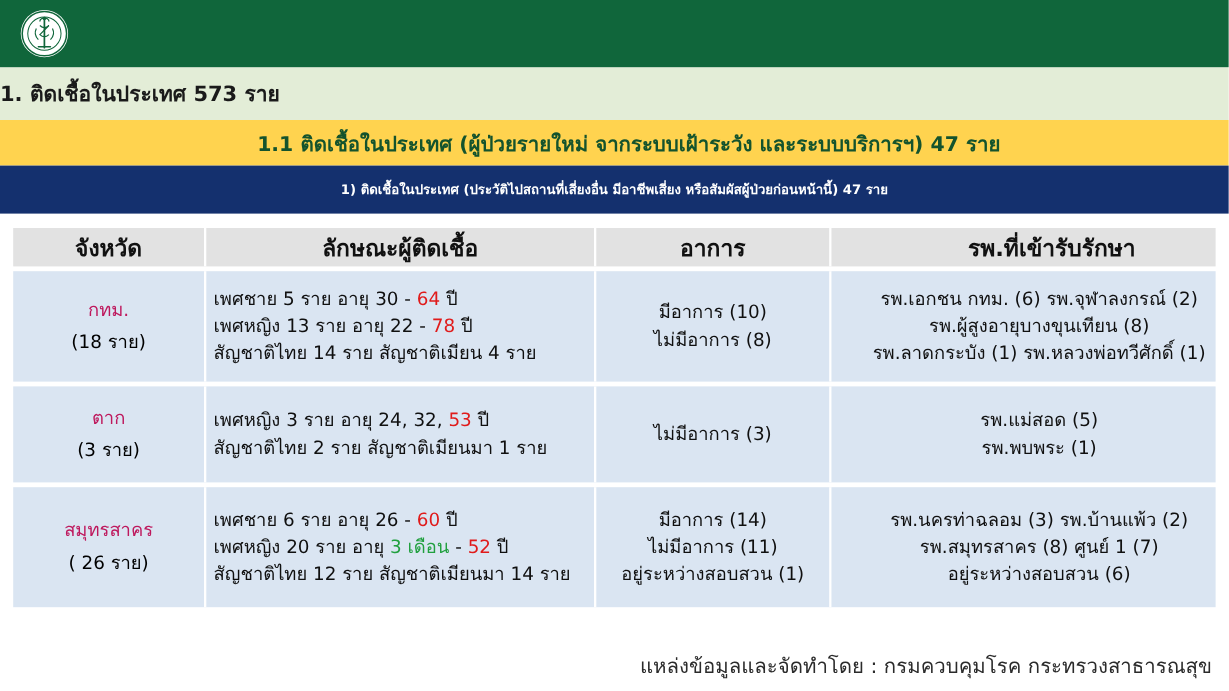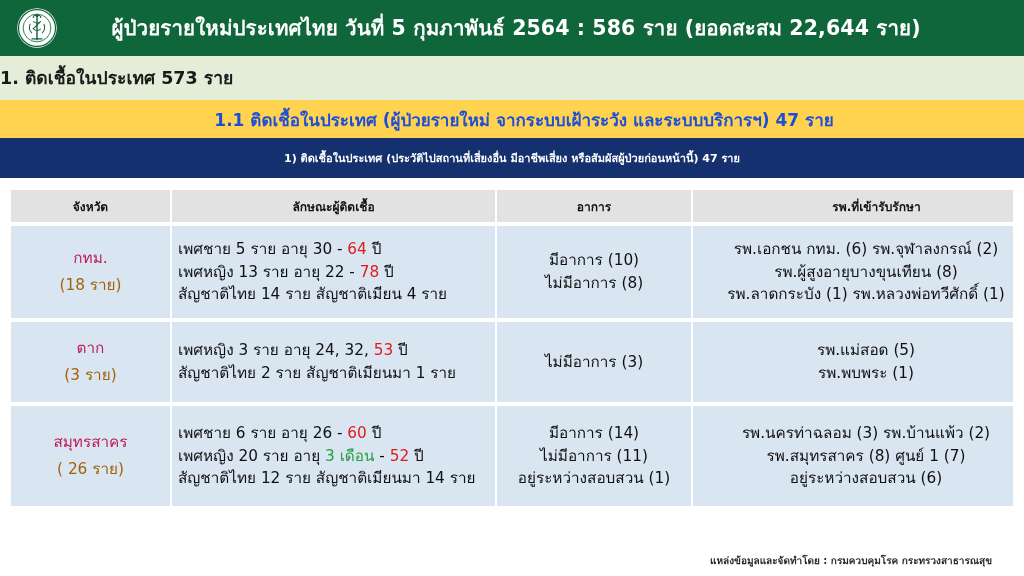--- a/index.html
+++ b/index.html
@@ -63,21 +63,21 @@
     height: 38px;
     background: #ffd34f;
     display: flex;
     align-items: center;
     justify-content: center;
     box-sizing: border-box;
   }
   .section-yellow .txt {
     font-size: 17px;
     font-weight: bold;
-    color: #1d4ed8;
+    color: #14532d;
     margin-left: 24px;
   }
 
   
   .section-navy {
     height: 40px;
     background: #14306e;
     display: flex;
     align-items: center;
     justify-content: center;
@@ -101,21 +101,21 @@
     table-layout: fixed;
   }
   table.data col.c1 { width: 161px; }
   table.data col.c2 { width: 325px; }
   table.data col.c3 { width: 196px; }
   table.data col.c4 { width: 320px; }
 
   table.data thead th {
     background: #e2e2e2;
     color: #111111;
-    font-size: 12px;
+    font-size: 19px;
     font-weight: bold;
     height: 32px;
     padding: 0;
     text-align: center;
     border-right: 2px solid #ffffff;
     vertical-align: middle;
   }
   table.data thead th:last-child { border-right: none; padding-left: 47px; }
 
   table.data tbody td {
@@ -132,21 +132,21 @@
   td.province {
     text-align: center;
   }
   td.province .pname {
     display: block;
     font-weight: normal;
     color: #be185d;
   }
   td.province .pcount {
     display: block;
-    color: #a16207;
+    color: #000000;
     margin-top: 4px;
   }
   td.profile {
     text-align: left;
     padding-left: 22px;
   }
   td.symptoms {
     text-align: center;
   }
   td.hospitals {
@@ -158,23 +158,23 @@
 
   
   tr.row-bkk td    { height: 78px; }
   tr.row-tak td    { height: 66px; }
   tr.row-skn td    { height: 86px; }
 
   
   .footer {
     position: absolute;
     bottom: 8px;
-    right: 32px;
-    font-size: 10px;
-    font-weight: bold;
+    right: 14px;
+    font-size: 17px;
+    font-weight: normal;
     color: #2b2b2b;
   }
 </style>
 </head>
 <body>
 
 <div class="header-band">
   <span class="moph-logo">
     <svg viewBox="0 0 100 100" width="42" height="42" aria-hidden="true">
       <circle cx="50" cy="50" r="47" fill="#ffffff"></circle>
@@ -182,21 +182,20 @@
       <circle cx="50" cy="50" r="33" fill="none" stroke="#10663b" stroke-width="2"></circle>
       <path d="M50 22 L50 78" stroke="#10663b" stroke-width="3.4" stroke-linecap="round"></path>
       <path d="M50 24 m-9 2 a9 7 0 1 1 18 0" fill="none" stroke="#10663b" stroke-width="2.6"></path>
       <path d="M41 34 q9 8 18 0 q-9 9 -18 18 q9 8 18 0" fill="none" stroke="#10663b" stroke-width="2.4"></path>
       <path d="M34 40 q-6 12 4 22" fill="none" stroke="#10663b" stroke-width="2.4"></path>
       <path d="M66 40 q6 12 -4 22" fill="none" stroke="#10663b" stroke-width="2.4"></path>
       <circle cx="50" cy="20" r="3.6" fill="#10663b"></circle>
       <path d="M38 76 h24" stroke="#10663b" stroke-width="3" stroke-linecap="round"></path>
     </svg>
   </span>
-  <div class="header-title">ผู้ป่วยรายใหม่ประเทศไทย วันที่ 5 กุมภาพันธ์ 2564 : 586 ราย (ยอดสะสม 22,644 ราย)</div>
 </div>
 
 <div class="section-green">
   <span class="txt">1. ติดเชื้อในประเทศ 573 ราย</span>
 </div>
 
 <div class="section-yellow">
   <span class="txt">1.1 ติดเชื้อในประเทศ (ผู้ป่วยรายใหม่ จากระบบเฝ้าระวัง และระบบบริการฯ) 47 ราย</span>
 </div>
 

